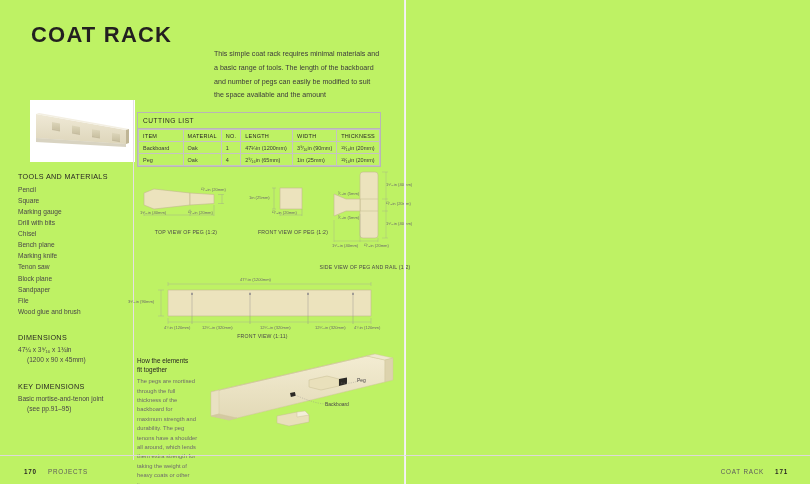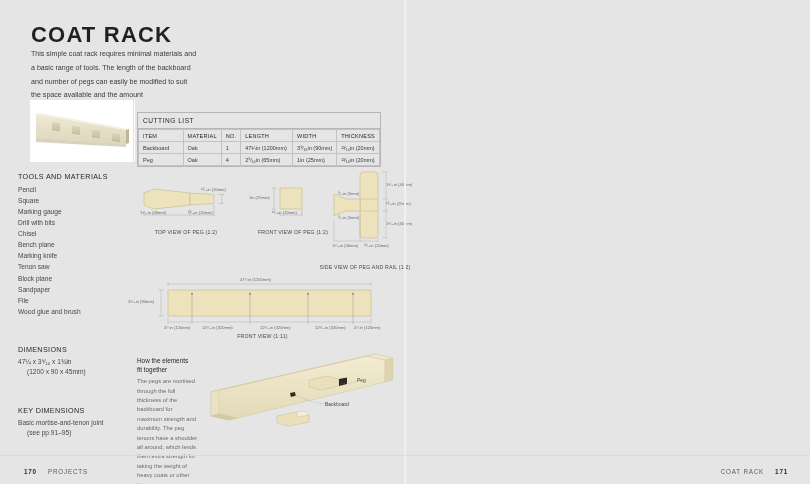--- a/index.html
+++ b/index.html
@@ -2,44 +2,44 @@
 <html><head>
 <meta charset="utf-8">
 <style>
   * { box-sizing: border-box; margin: 0; padding: 0; }
   html, body {
     width: 810px; height: 484px;
     background: #ffffff;
     font-family: "Liberation Sans", sans-serif;
     overflow: hidden;
   }
-  .spread { position: relative; width: 810px; height: 484px; background:#e5e5e5; display:flex; }
+  .spread { position: relative; width: 810px; height: 484px; background:#bef264; display:flex; }
 
   
   .page-left { position: relative; width: 405px; height: 484px; padding: 0; }
   .page-right { position: relative; width: 405px; height: 484px; }
 
   .gutter { position:absolute; left:404px; top:0; width:2px; height:484px;
             background: linear-gradient(to right,#eceaea,#f7f6f6); }
 
   .title {
     position:absolute; left:31px; top:22px;
     font-size: 22px; letter-spacing: 1.2px; font-weight: 700; color:#231f20;
   }
 
   .intro { position:absolute; left:31px; top:48px; width:350px;
-           display:flex; gap:16px; }
+           display:flex; gap:16px;justify-content:flex-end; }
   .intro-col { width:167px; font-size:7.1px; line-height:1.95; color:#3c3a3b; }
 
   .hero-img { position:absolute; left:30px; top:100px; width:105px; height:62px; }
 
   .sidebar { position:absolute; left:18px; top:172px; width:100px; }
   .side-head { font-size:7.2px; letter-spacing:.35px; color:#231f20; font-weight:400; margin-bottom:3px;}
   .side-li { font-size:6.6px; line-height:1.68; color:#4a4748; }
-  .side-block { margin-top:28px; }
+  .side-block { margin-top:16px; }
   .side-sub { font-size:6.6px; line-height:1.6; color:#4a4748; }
   .side-indent { padding-left:9px; }
 
   .vrule { position:absolute; left:133px; top:100px; width:1px; height:360px; background:#e6dfe4; }
 
   
   .cut-table { position:absolute; left:137px; top:112px; width:244px;
                border:.6px solid #b9b5b6; border-collapse:collapse; }
   .cut-title { font-size:6.6px; letter-spacing:.5px; color:#231f20; padding:4px 5px;
                border-bottom:.6px solid #b9b5b6; }

